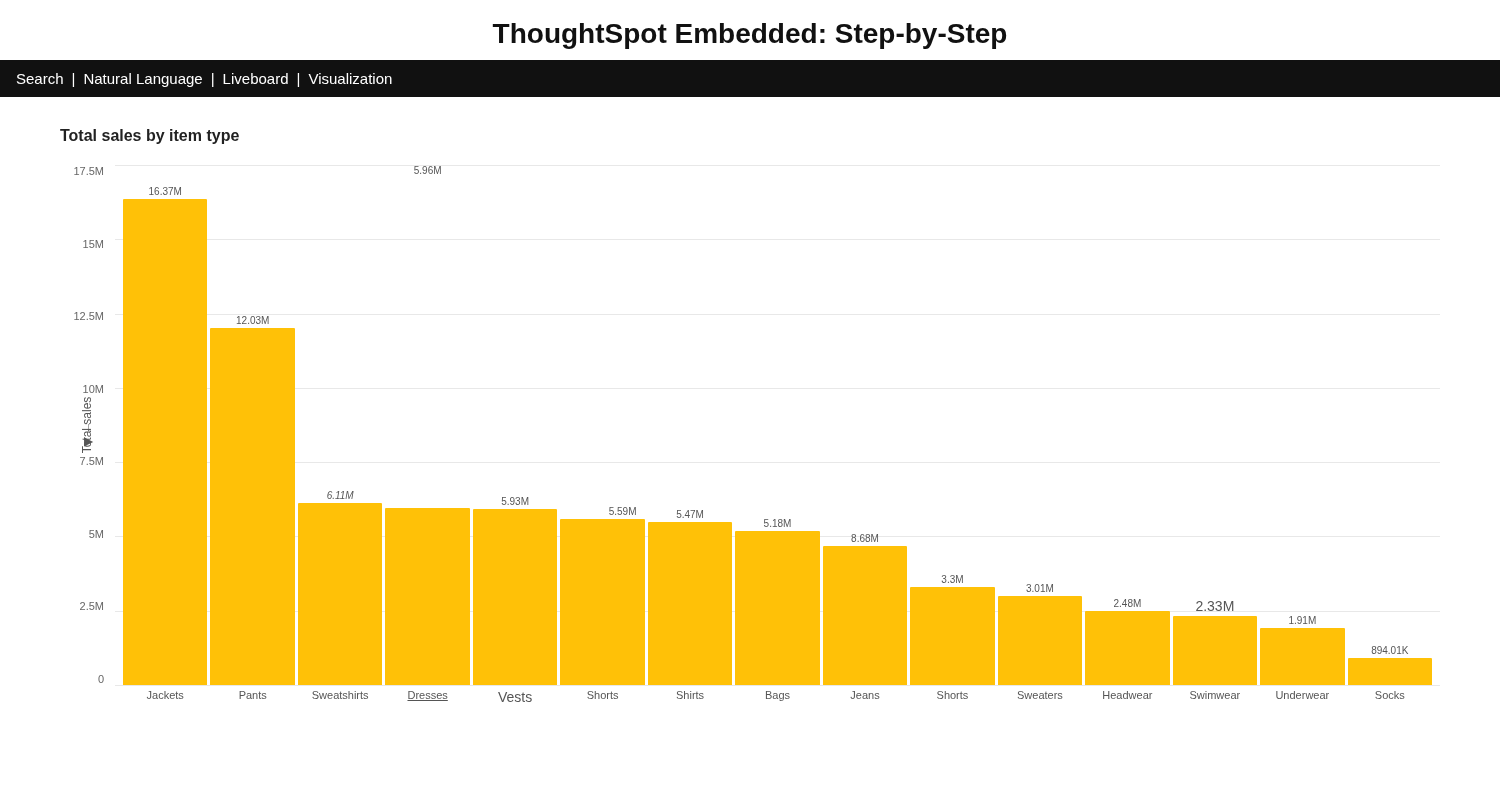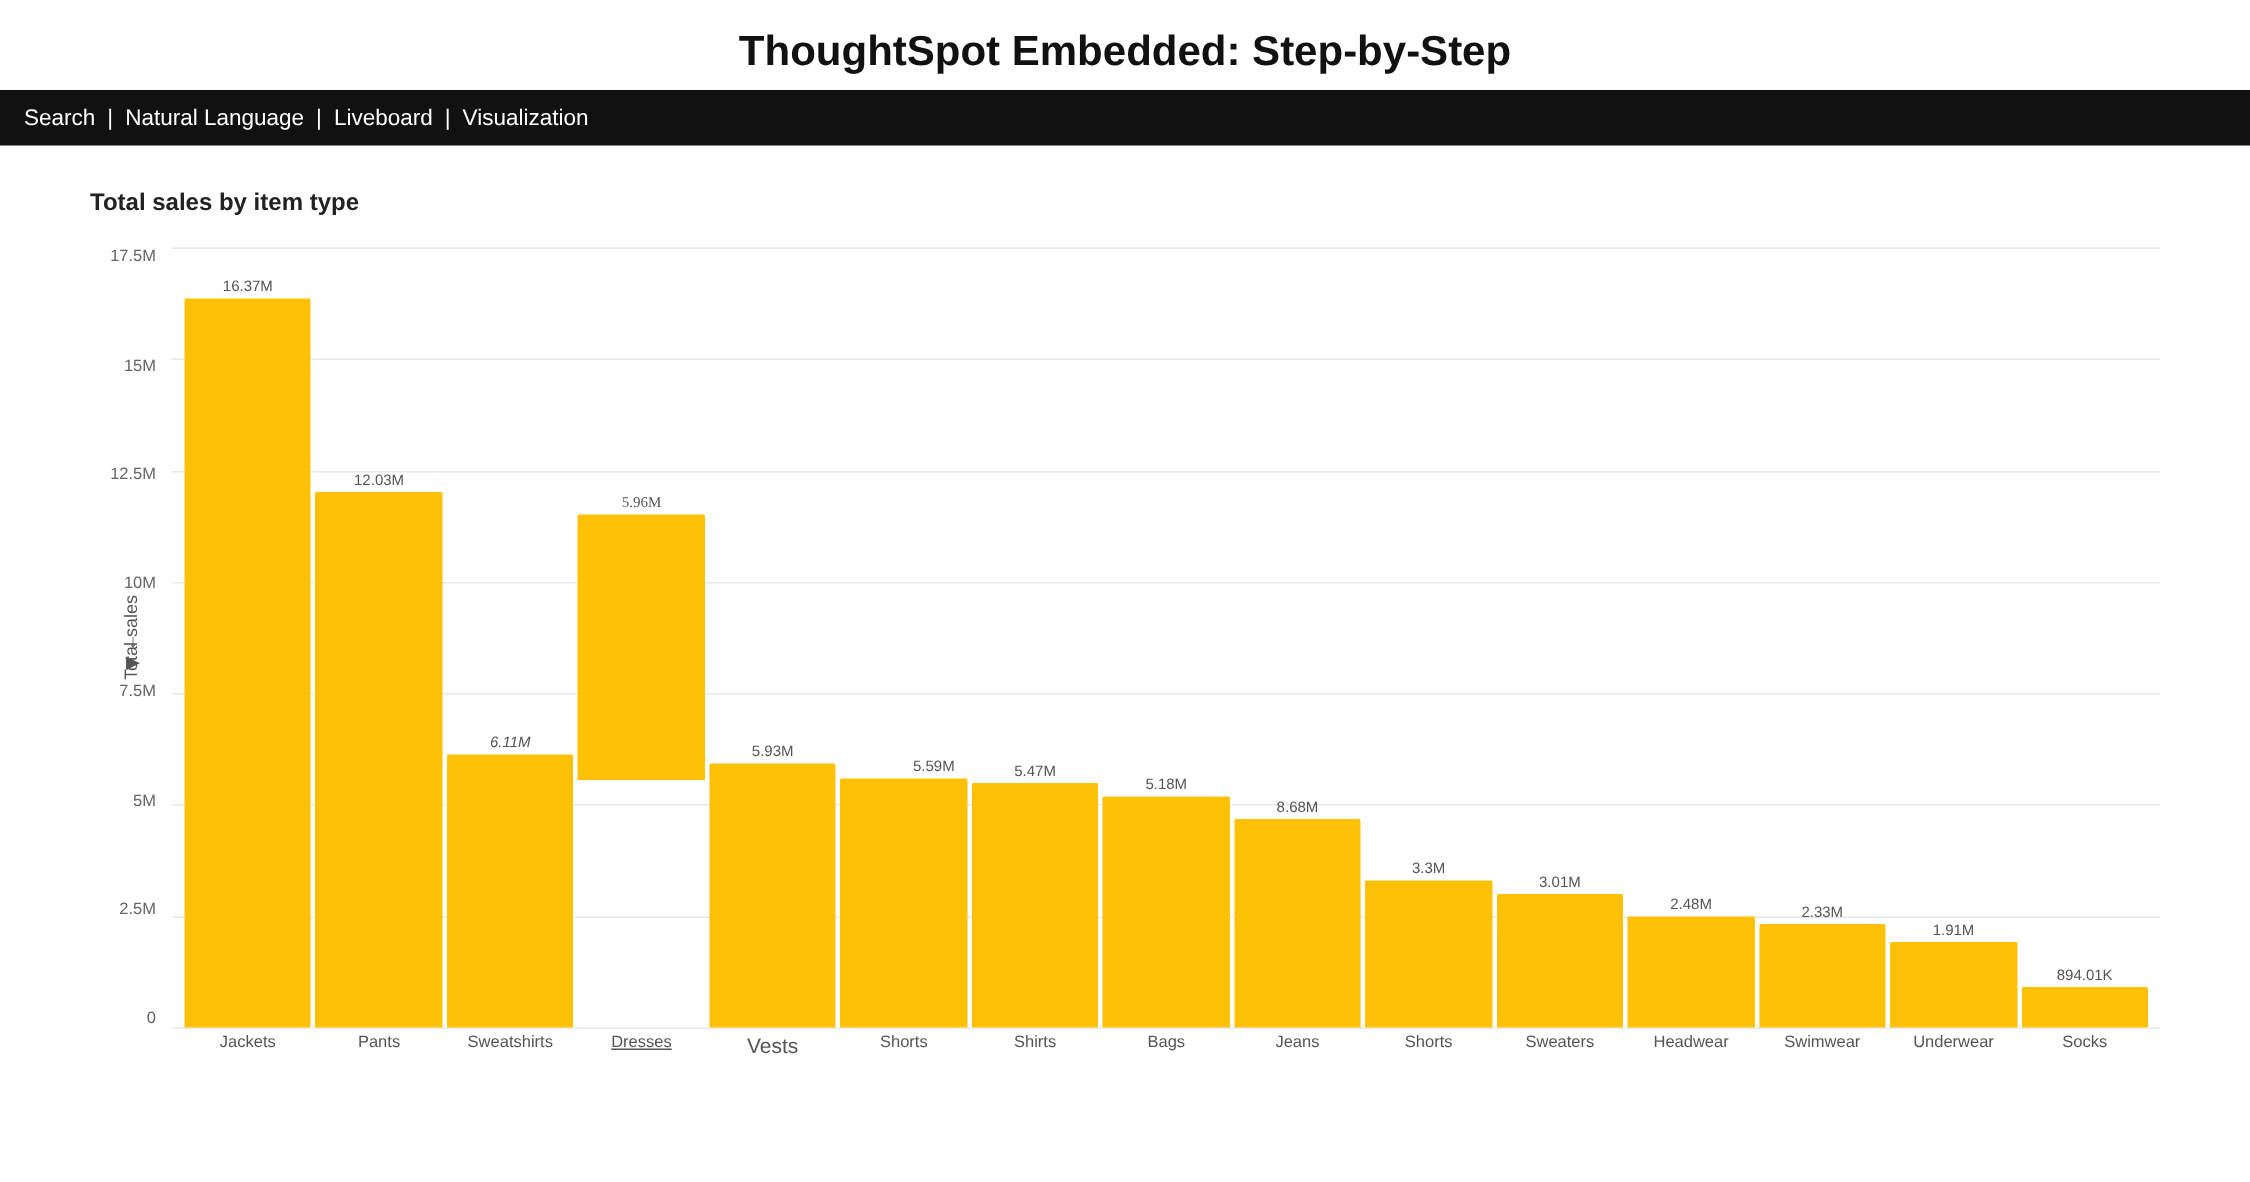--- a/index.html
+++ b/index.html
@@ -104,21 +104,21 @@
             <div style="width: 100%; background: rgb(255, 193, 7); border-radius: 1px 1px 0px 0px; height: 93.5429%;"></div>
           </div>
           <div style="display: flex; flex-direction: column; align-items: center; flex: 1 1 0%; justify-content: flex-end; height: 100%;">
             <div style="font-size: 10px; color: rgb(85, 85, 85); margin-bottom: 2px; white-space: nowrap;">12.03M</div>
             <div style="width: 100%; background: rgb(255, 193, 7); border-radius: 1px 1px 0px 0px; height: 68.7429%;"></div>
           </div>
           <div style="display: flex; flex-direction: column; align-items: center; flex: 1 1 0%; justify-content: flex-end; height: 100%; font-style: italic;">
             <div style="font-size: 10px; color: rgb(85, 85, 85); margin-bottom: 2px; white-space: nowrap;">6.11M</div>
             <div style="width: 100%; background: rgb(255, 193, 7); border-radius: 1px 1px 0px 0px; height: 34.9143%;"></div>
           </div>
-          <div style="display: flex; flex-direction: column; align-items: center; flex: 1 1 0%; justify-content: center; height: 100%; font-family: Liberation Serif, serif;">
+          <div style="display: flex; flex-direction: column; align-items: center; flex: 1 1 0%; justify-content: space-between; height: 100%;">
             <div style="font-size: 10px; color: rgb(85, 85, 85); margin-bottom: 2px; white-space: nowrap;">5.96M</div>
             <div style="width: 100%; background: rgb(255, 193, 7); border-radius: 1px 1px 0px 0px; height: 34.0571%;"></div>
           </div>
           <div style="display: flex; flex-direction: column; align-items: center; flex: 1 1 0%; justify-content: flex-end; height: 100%;">
             <div style="font-size: 10px; color: rgb(85, 85, 85); margin-bottom: 2px; white-space: nowrap;">5.93M</div>
             <div style="width: 100%; background: rgb(255, 193, 7); border-radius: 1px 1px 0px 0px; height: 33.8857%;"></div>
           </div>
           <div style="display: flex; flex-direction: column; align-items: center; flex: 1 1 0%; justify-content: flex-end; height: 100%;">
             <div style="font-size: 10px; color: rgb(85, 85, 85); margin-bottom: 2px; white-space: nowrap; padding-left: 40px;">5.59M</div>
             <div style="width: 100%; background: rgb(255, 193, 7); border-radius: 1px 1px 0px 0px; height: 31.9429%;"></div>
@@ -141,21 +141,21 @@
           </div>
           <div style="display: flex; flex-direction: column; align-items: center; flex: 1 1 0%; justify-content: flex-end; height: 100%;">
             <div style="font-size: 10px; color: rgb(85, 85, 85); margin-bottom: 2px; white-space: nowrap;">3.01M</div>
             <div style="width: 100%; background: rgb(255, 193, 7); border-radius: 1px 1px 0px 0px; height: 17.2%;"></div>
           </div>
           <div style="display: flex; flex-direction: column; align-items: center; flex: 1 1 0%; justify-content: flex-end; height: 100%;">
             <div style="font-size: 10px; color: rgb(85, 85, 85); margin-bottom: 2px; white-space: nowrap;">2.48M</div>
             <div style="width: 100%; background: rgb(255, 193, 7); border-radius: 1px 1px 0px 0px; height: 14.1714%;"></div>
           </div>
           <div style="display: flex; flex-direction: column; align-items: center; flex: 1 1 0%; justify-content: flex-end; height: 100%;">
-            <div style="font-size: 10px; color: rgb(85, 85, 85); margin-bottom: 2px; white-space: nowrap;">2.33M</div>
+            <div style="font-size: 14px; color: rgb(85, 85, 85); margin-bottom: 2px; white-space: nowrap;">2.33M</div>
             <div style="width: 100%; background: rgb(255, 193, 7); border-radius: 1px 1px 0px 0px; height: 13.3143%;"></div>
           </div>
           <div style="display: flex; flex-direction: column; align-items: center; flex: 1 1 0%; justify-content: flex-end; height: 100%;">
             <div style="font-size: 10px; color: rgb(85, 85, 85); margin-bottom: 2px; white-space: nowrap;">1.91M</div>
             <div style="width: 100%; background: rgb(255, 193, 7); border-radius: 1px 1px 0px 0px; height: 10.9143%;"></div>
           </div>
           <div style="display: flex; flex-direction: column; align-items: center; flex: 1 1 0%; justify-content: flex-end; height: 100%;">
             <div style="font-size: 10px; color: rgb(85, 85, 85); margin-bottom: 2px; white-space: nowrap;">894.01K</div>
             <div style="width: 100%; background: rgb(255, 193, 7); border-radius: 1px 1px 0px 0px; height: 5.10863%;"></div>
           </div>

